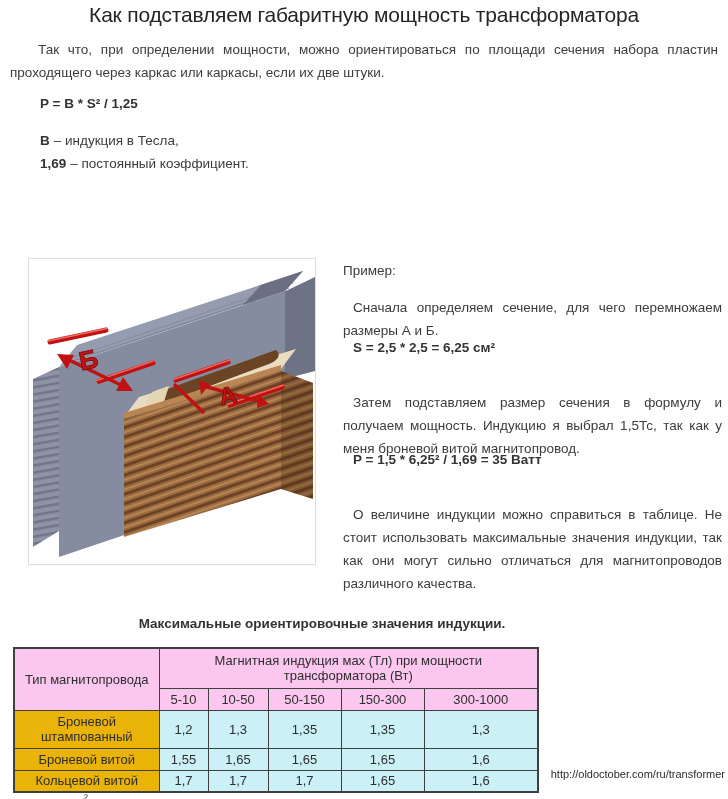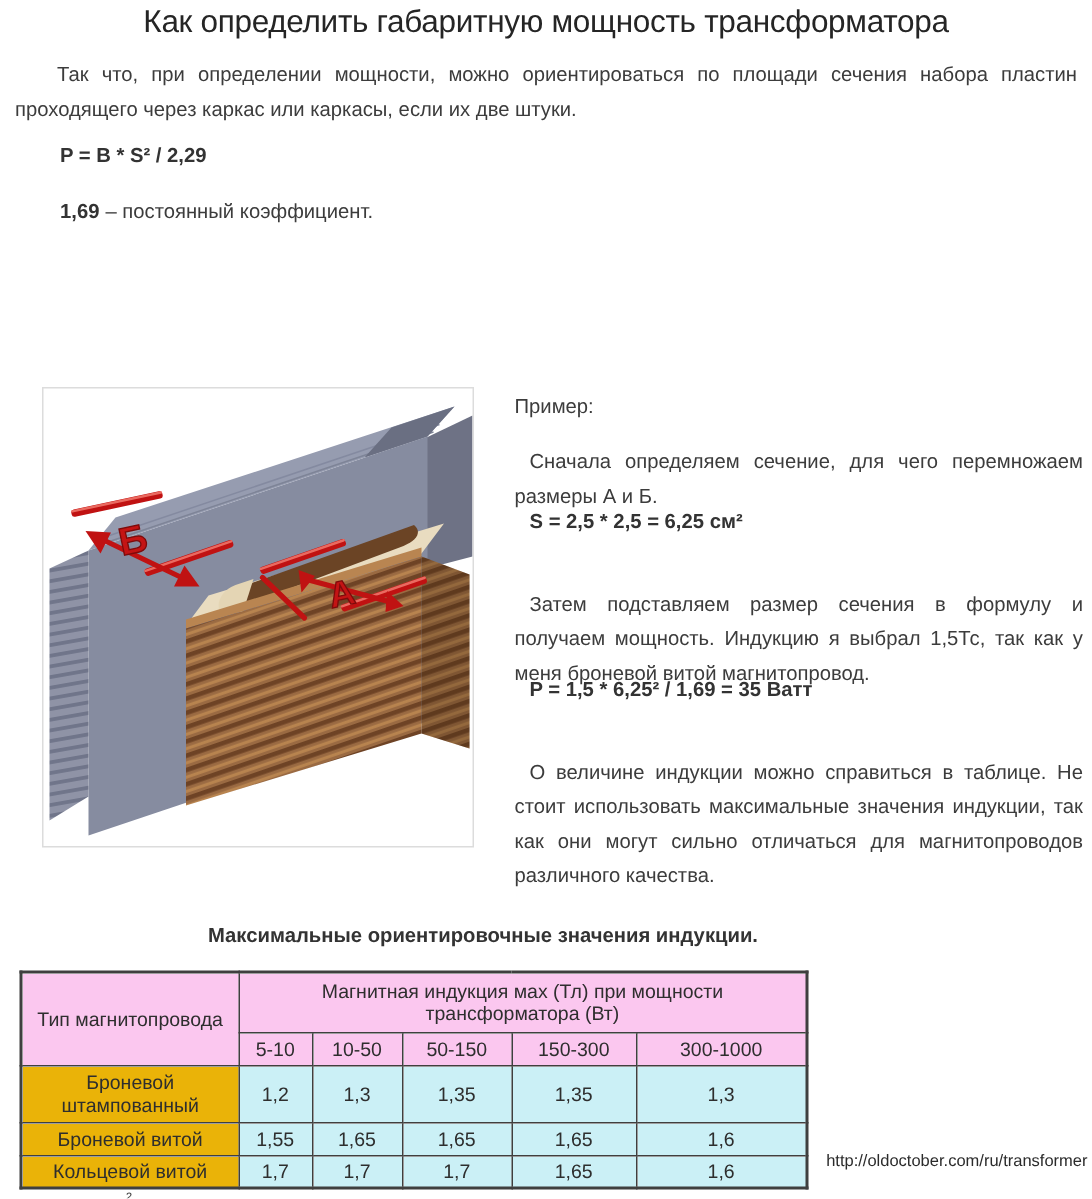--- a/index.html
+++ b/index.html
@@ -62,27 +62,28 @@
     top:768px;right:3px;font-size:11px;color:#2b2b2b;white-space:nowrap;
   }
   .fragment{
     top:792px;left:84px;width:14px;height:7px;overflow:hidden;
     font-size:12px;color:#4a4a4a;
   }
 </style>
 </head>
 <body>
 
-<div class="abs page-title">Как определить габаритную мощность трансформатора</div>
+<div class="abs page-title">Как подставляем габаритную мощность трансформатора</div>
 
 <div class="abs intro">Так что, при определении мощности, можно ориентироваться по площади сечения набора пластин проходящего через каркас или каркасы, если их две штуки.</div>
 
-<div class="abs formula formula-main">P = B * S² / 2,29</div>
+<div class="abs formula formula-main">P = B * S² / 1,25</div>
 
 <div class="abs defs">
+  <div><span class="term">B</span><span class="rest">– индукция в Тесла,</span></div>
   <div><span class="term">1,69</span><span class="rest">– постоянный коэффициент.</span></div>
 </div>
 
 <div class="abs illustration">
   <svg width="286" height="305" viewBox="0 0 286 305">
     <defs>
       <pattern id="ribs" width="12" height="9" patternUnits="userSpaceOnUse" patternTransform="rotate(-19)">
         <rect width="12" height="9" fill="#9a6a42"></rect>
         <rect width="12" height="3" y="0" fill="#6e4325"></rect>
         <rect width="12" height="2" y="5" fill="#b8844f"></rect>

